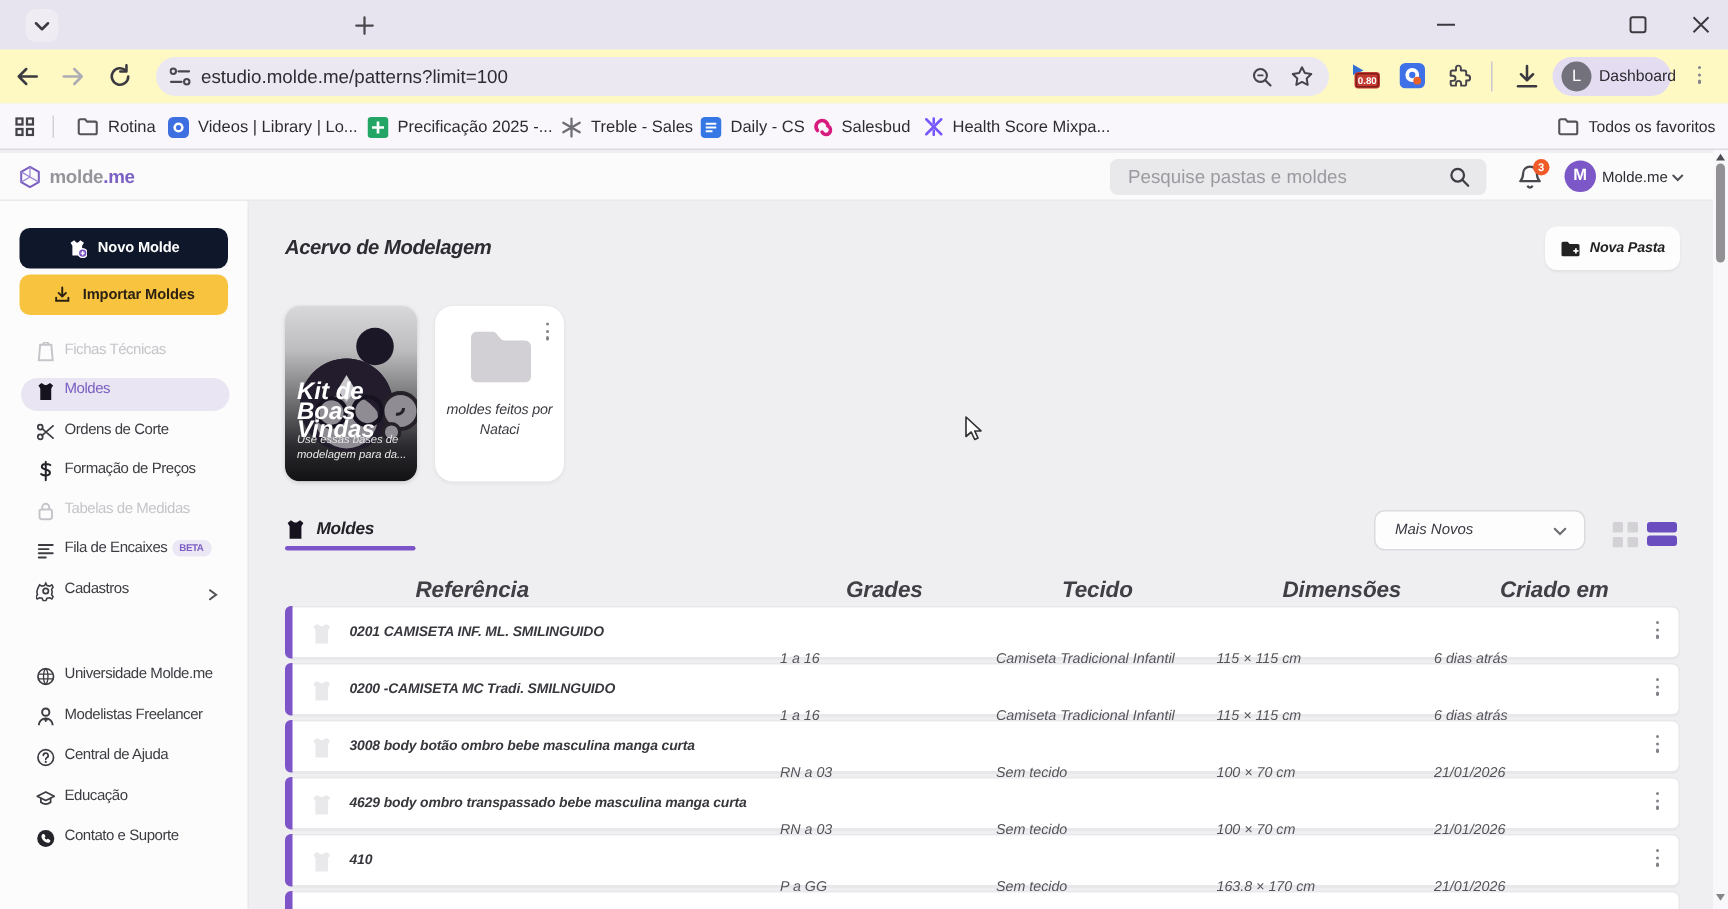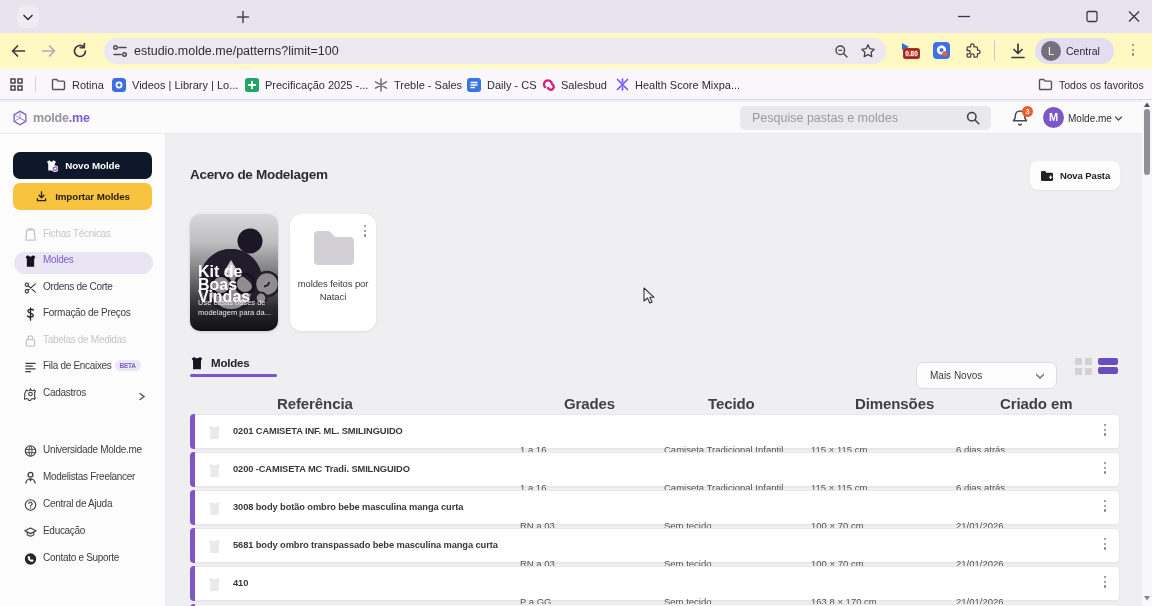--- a/index.html
+++ b/index.html
@@ -36,31 +36,31 @@
 #sidebar { position:absolute; left:0; top:34px; width:166px; height:472px; background:#fcfcfc; border-right:1px solid #e9e8ea; }
 .sbtn { position:absolute; left:13px; width:139px; height:27px; border-radius:7px; font-size:9.8px; letter-spacing:-0.1px; font-weight:bold; display:flex; align-items:center; justify-content:center; gap:7px; }
 #btnNovo { top:18px; background:#0f172a; color:#fff; }
 #btnImp { top:49px; background:#f8c33f; color:#2c2213; }
 .nav { position:absolute; left:24px; height:18px; display:flex; align-items:flex-start; gap:6px; font-size:10px; letter-spacing:-0.3px; color:#3e3c43; white-space:nowrap; }
 .nav.dis { color:#c6c4c9; }
 .nav .nico { width:13px; height:14px; flex:none; }
 #navpill { position:absolute; left:14px; top:118px; width:139px; height:22px; border-radius:11px; background:#eae5f2; }
 
 
-#main { position:absolute; left:166px; top:34px; width:976px; height:472px; }
+#main { position:absolute; left:166px; top:24px; width:976px; height:472px;font-style:italic; }
 #h1 { position:absolute; left:24px; top:33px; font-size:13.5px; letter-spacing:-0.3px; font-weight:bold; color:#2e2c33; }
 #btnNovaPasta { position:absolute; left:864px; top:27px; width:90px; height:29px; background:#fdfdfe; border-radius:8px; box-shadow:0 1px 2px rgba(0,0,0,.06); display:flex; align-items:center; justify-content:center; gap:6px; font-size:9.5px; letter-spacing:-0.1px; font-weight:bold; color:#222; }
 
 #kitcard { position:absolute; left:24px; top:80px; width:88px; height:117px; border-radius:10px; overflow:hidden; box-shadow:0 1px 3px rgba(0,0,0,.15); }
 #foldercard { position:absolute; left:124px; top:80px; width:86px; height:117px; background:#fff; border-radius:12px; box-shadow:0 1px 3px rgba(0,0,0,.07); }
 #foldercard .ftxt { position:absolute; left:0; top:63px; width:100%; text-align:center; font-size:9.5px; letter-spacing:-0.1px; color:#3a383f; line-height:13px; }
 
 #moldestab { position:absolute; left:24px; top:222px; display:flex; align-items:center; gap:7px; font-size:11.5px; letter-spacing:-0.2px; font-weight:bold; color:#232127; }
 #tabline { position:absolute; left:24px; top:240px; width:87px; height:3px; background:#7d55c8; border-radius:2px; }
-#sortbox { position:absolute; left:750px; top:216px; width:141px; height:27px; background:#fdfdfe; border:1px solid #dcdade; border-radius:7px; font-size:10px; color:#3b3941; line-height:25px; padding-left:13px;margin-top:12px; }
+#sortbox { position:absolute; left:750px; top:216px; width:141px; height:27px; background:#fdfdfe; border:1px solid #dcdade; border-radius:7px; font-size:10px; color:#3b3941; line-height:25px; padding-left:13px; }
 #viewgrid { position:absolute; left:909px; top:224px; width:17px; height:17px; }
 #viewlist { position:absolute; left:932px; top:223px; width:20px; height:18px; }
 
 .th { position:absolute; top:261px; font-size:15px; letter-spacing:-0.1px; font-weight:bold; color:#413f46;padding-left:44px; }
 .row { position:absolute; left:24px; width:930px; height:35px; background:#fff; border:1px solid #e8e7ea; border-left:none; border-radius:5px; box-shadow:0 1px 1px rgba(0,0,0,.03); }
 .rbar { position:absolute; left:0; top:-1px; width:5px; height:35px; background:#7d55c8; border-radius:4px 0 0 4px; }
 .rshirt { position:absolute; left:17px; top:10px; }
 .rref { position:absolute; left:43px; top:0; height:33px; line-height:33px; font-size:9.3px; letter-spacing:-0.1px; font-weight:bold; color:#39373d; white-space:nowrap; }
 .rc { position:absolute; top:0; height:33px; line-height:33px; font-size:9.5px; color:#55535a; white-space:nowrap;margin-top:18px; }
 .rdots { position:absolute; left:914px; top:9px; width:3px; }
@@ -143,21 +143,21 @@
   <svg class="abs" style="left:964px;top:9px" width="17" height="17" viewBox="0 0 24 24">
         <path d="M19 11.5 V8.5 a1.5 1.5 0 0 0 -1.5 -1.5 H14 V4.8 a2.3 2.3 0 0 0 -4.6 0 V7 H5.9 A1.5 1.5 0 0 0 4.4 8.5 v3.5 h2.1 a2.4 2.4 0 0 1 0 4.8 H4.4 v3 a1.5 1.5 0 0 0 1.5 1.5 h3.5 v-2.1 a2.4 2.4 0 0 1 4.8 0 v2.1 h3.3 A1.5 1.5 0 0 0 19 19.8 v-3.3 h1.2 a2.5 2.5 0 0 0 0 -5 Z" fill="none" stroke="#45434a" stroke-width="1.8" stroke-linejoin="round"></path>
       </svg>
   <div class="abs" style="left:994px;top:8px;width:1px;height:20px;background:#cbc7d2"></div>
   <svg class="abs" style="left:1009px;top:9px" width="18" height="18" viewBox="0 0 18 18">
         <path d="M9 2 V11 M5 7.5 L9 11.5 L13 7.5" stroke="#3c3a41" stroke-width="1.7" fill="none" stroke-linecap="round" stroke-linejoin="round"></path>
         <path d="M3 15.5 H15" stroke="#3c3a41" stroke-width="1.7" stroke-linecap="round"></path>
       </svg>
   <div class="abs" style="left:1035px;top:5px;width:79px;height:26px;background:#e4ddf1;border-radius:13px"></div>
   <div class="abs" style="left:1041px;top:8px;width:20px;height:20px;border-radius:50%;background:#73717c;color:#fff;font-size:11px;text-align:center;line-height:20px">L</div>
-  <div class="abs" style="left:1066px;top:12px;font-size:10.5px;color:#2c2a30">Central</div>
+  <div class="abs" style="left:1066px;top:12px;font-size:10.5px;color:#2c2a30">Dashboard</div>
   <div class="abs dotcol" style="left:1132px;top:11px">
         <div></div>
         <div></div>
         <div></div>
       </div>
 </div>
 
 <div id="bookmarks">
   <svg class="abs" style="left:10px;top:9px" width="13" height="13" viewBox="0 0 13 13">
         <g fill="none" stroke="#45434a" stroke-width="1.5">
@@ -460,21 +460,21 @@
             <div></div>
             <div></div>
             <div></div>
           </div>
     </div>
     <div class="row" style="top:394px">
       <div class="rbar"></div>
       <svg class="rshirt" width="15" height="15" viewBox="0 0 16 16">
             <path d="M4.5 1 L6.5 2.2 a3 3 0 0 0 3 0 L11.5 1 L14 3 L12.5 5.5 V15 H3.5 V5.5 L2 3 Z" fill="#e9e8eb"></path>
           </svg>
-      <div class="rref">5681 body ombro transpassado bebe masculina manga curta</div>
+      <div class="rref">4629 body ombro transpassado bebe masculina manga curta</div>
       <div class="rc" style="left:330px">RN a 03</div>
       <div class="rc" style="left:474px">Sem tecido</div>
       <div class="rc" style="left:621px">100 × 70 cm</div>
       <div class="rc" style="left:766px">21/01/2026</div>
       <div class="rdots dotcol">
             <div></div>
             <div></div>
             <div></div>
           </div>
     </div>

